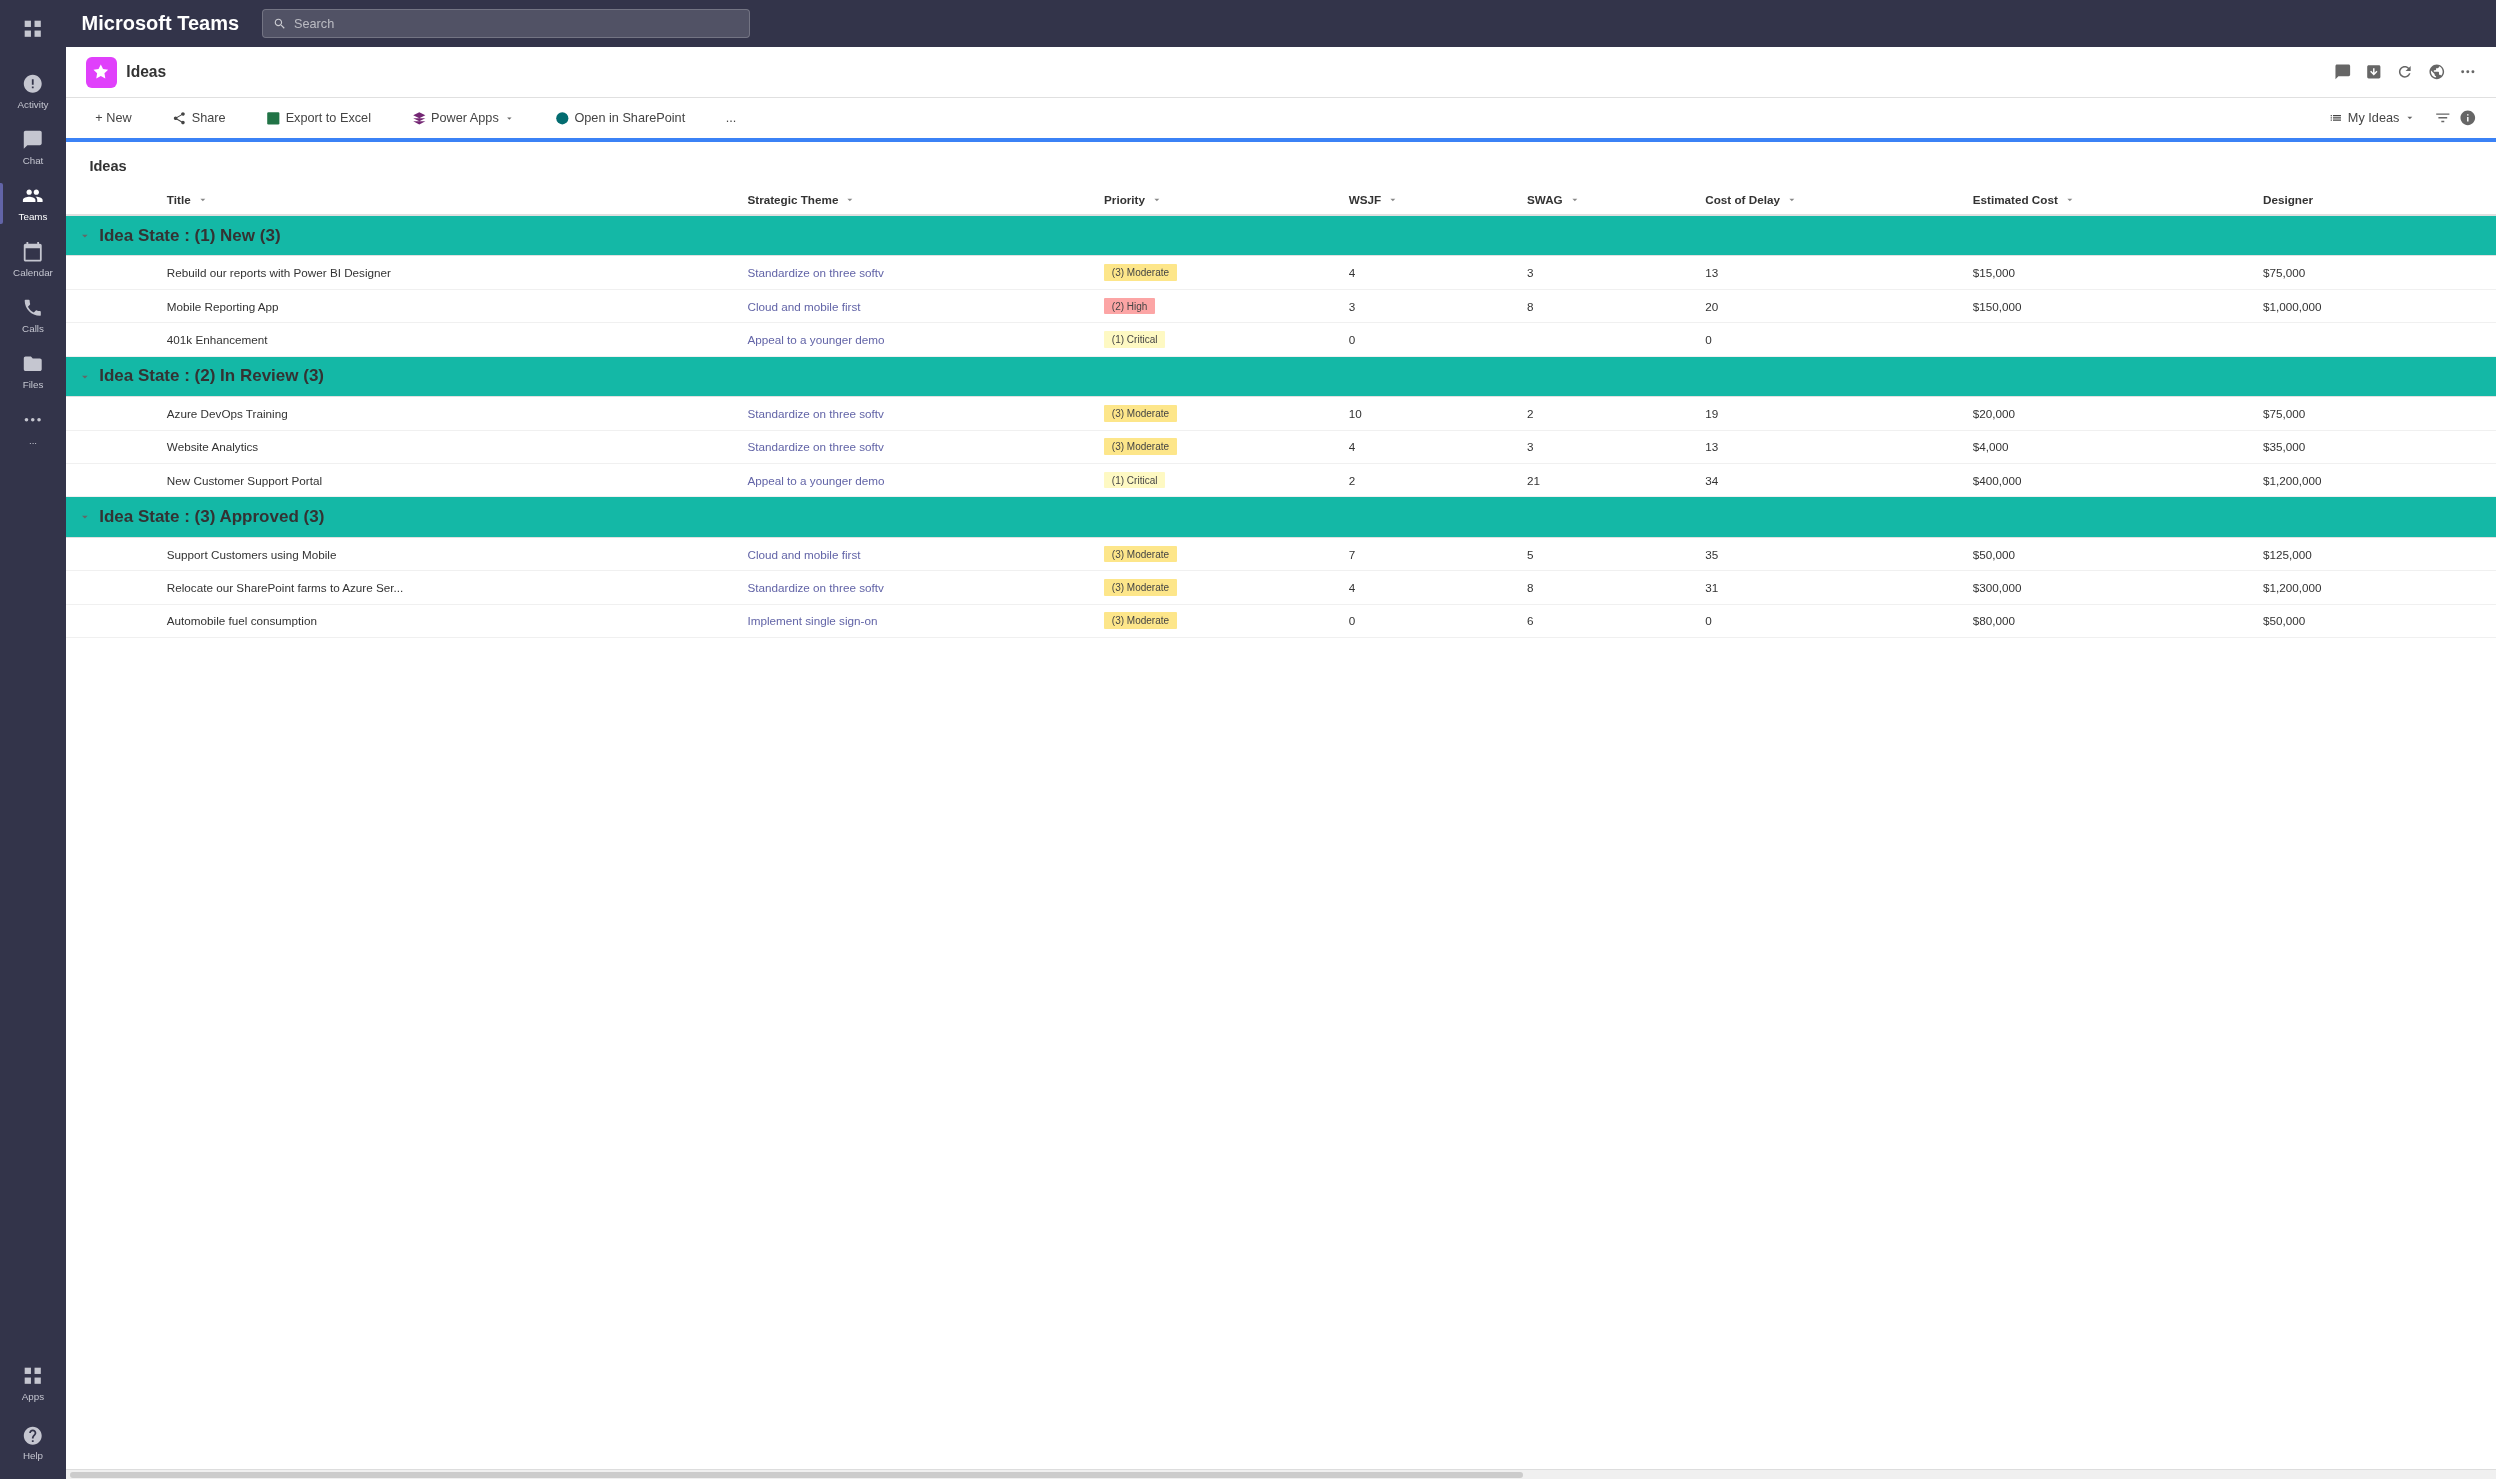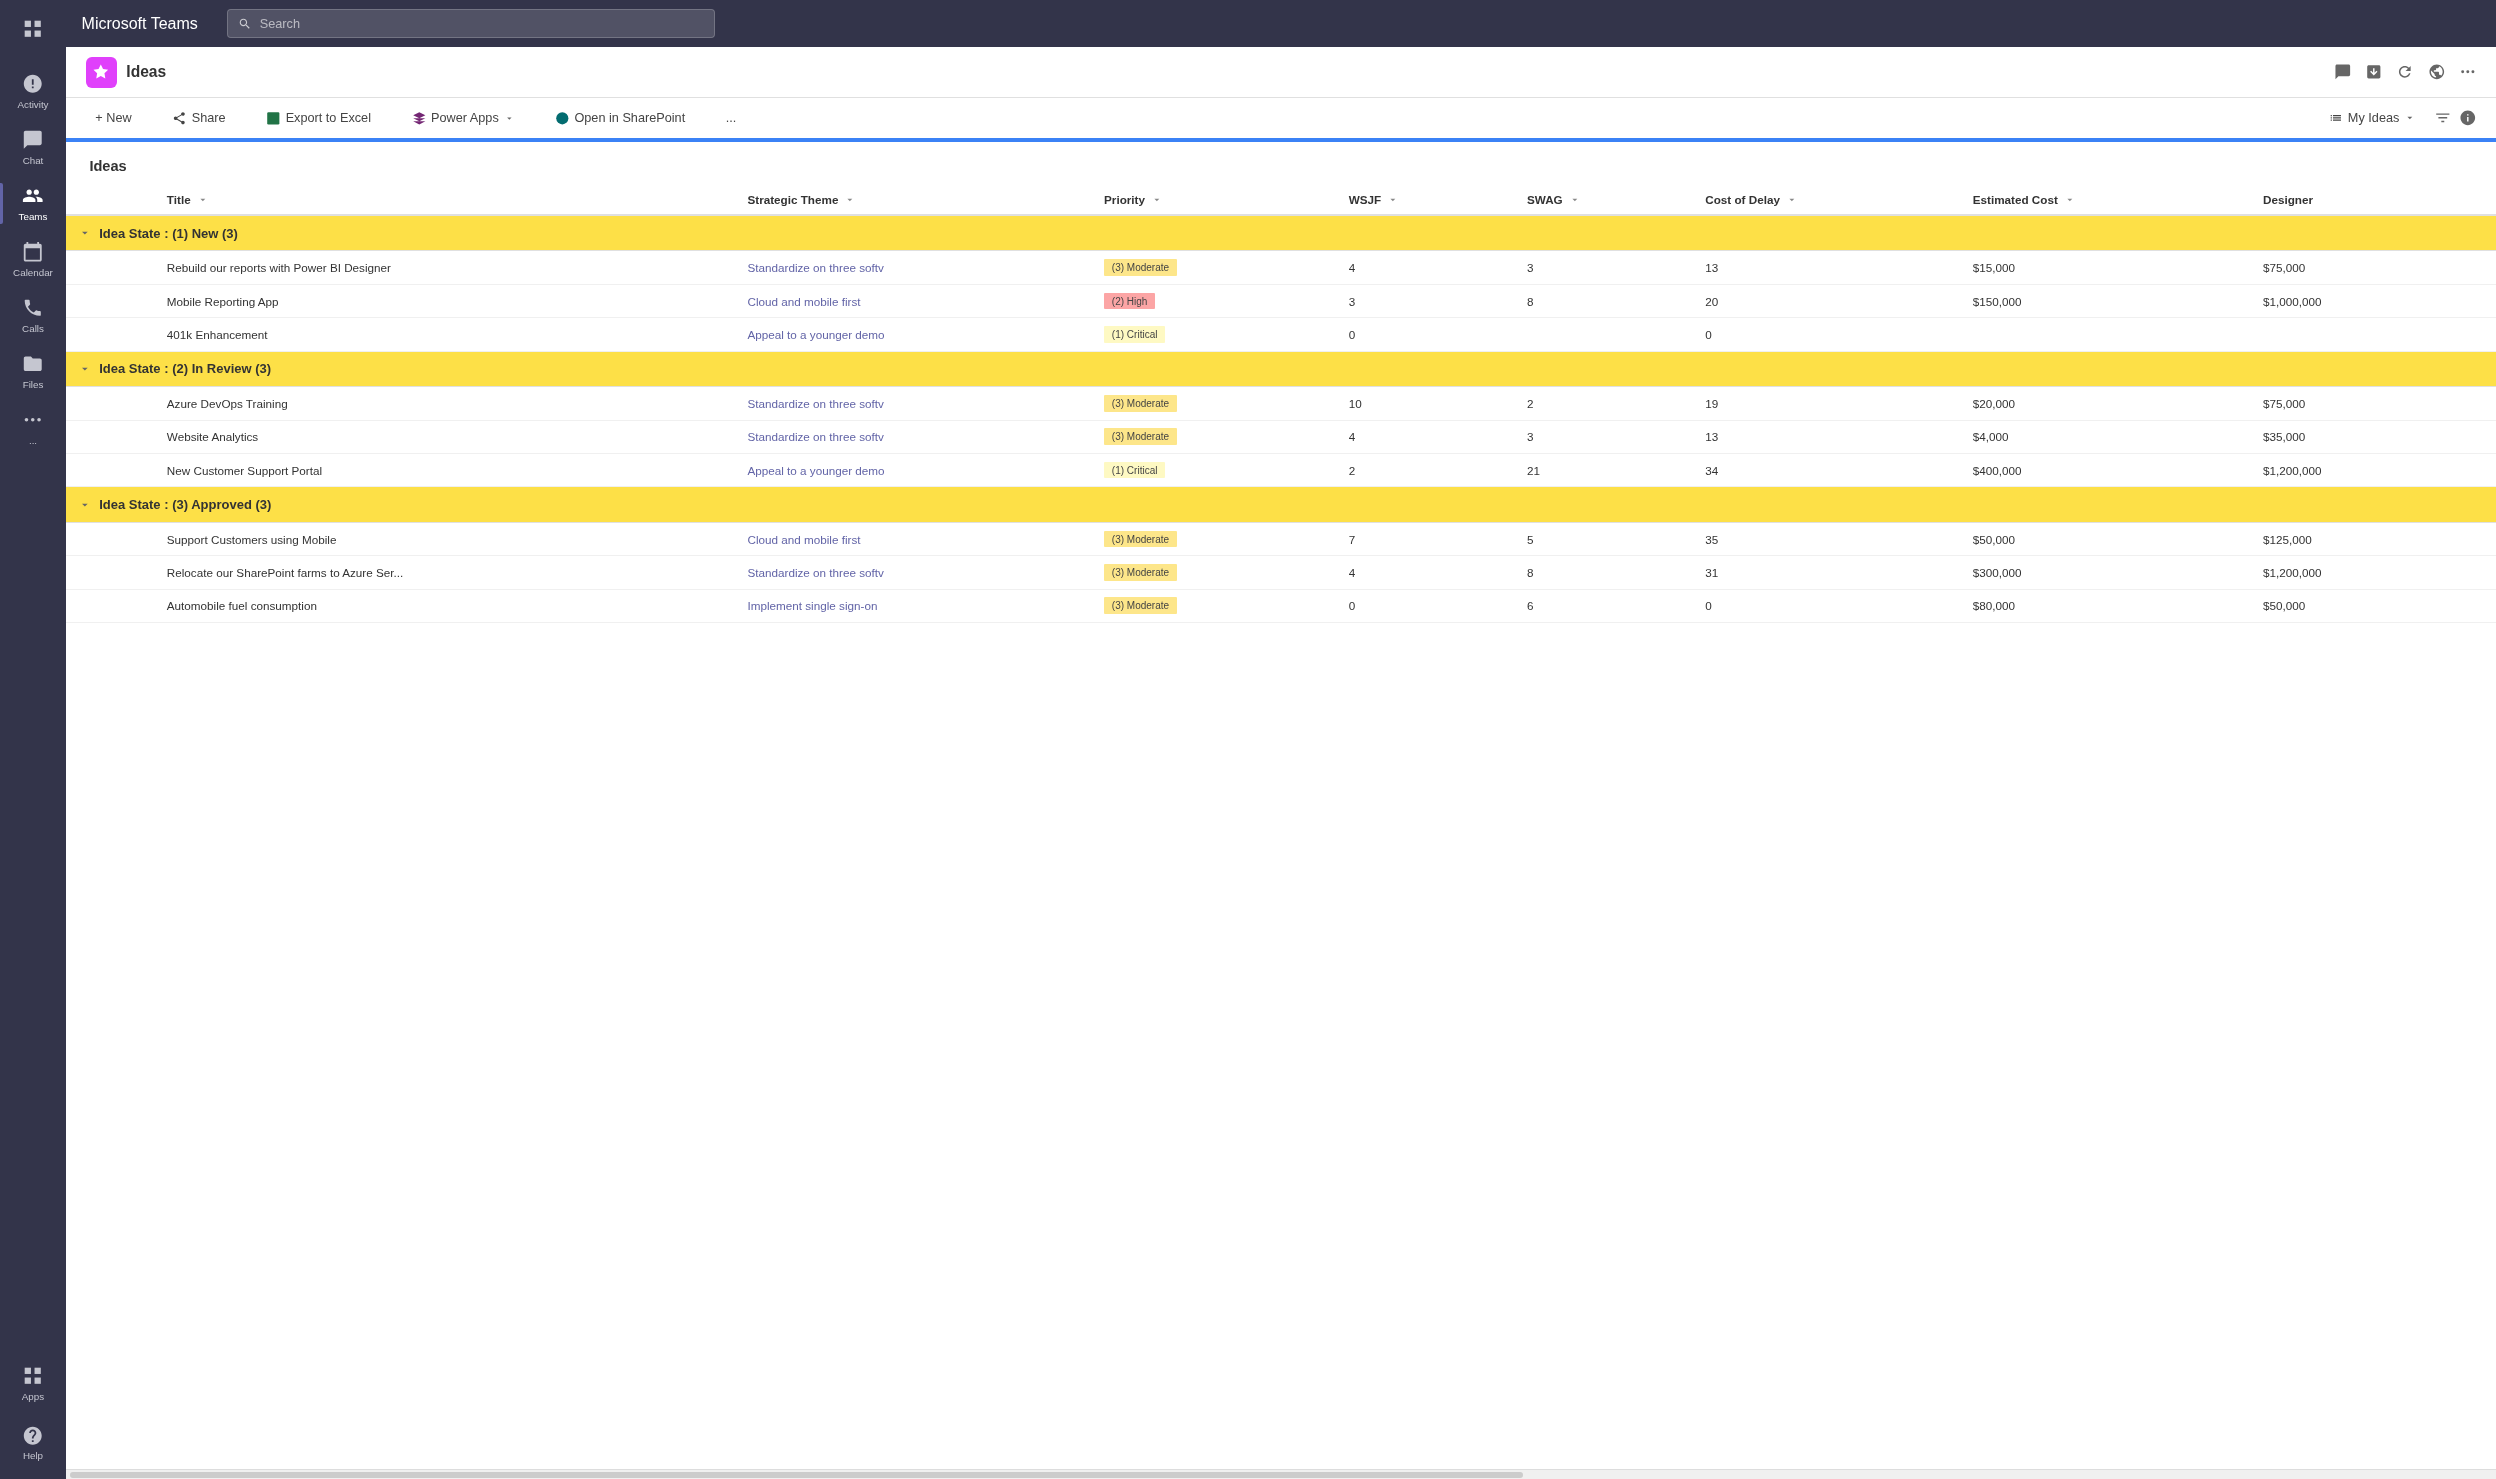--- a/index.html
+++ b/index.html
@@ -78,23 +78,23 @@
       background: #33344a;
       height: 47px;
       display: flex;
       align-items: center;
       padding: 0 15.6px;
       gap: 11.7px;
       flex-shrink: 0;
     }
     .topbar-title {
       color: #fff;
-      font-size: 16px;
-      font-weight: 400;
-      margin-right: 18px;
+      font-size: 20px;
+      font-weight: 700;
+      margin-right: 11px;
     }
     .search-bar {
       flex: 1;
       max-width: 488px;
       background: rgba(255,255,255,0.15);
       border: 1px solid rgba(255,255,255,0.2);
       border-radius: 3.9px;
       display: flex;
       align-items: center;
       padding: 0 9.8px;
@@ -253,23 +253,23 @@
       font-size: 11.7px;
       color: #333;
       border-bottom: 1px solid #f0f0f0;
       overflow: hidden;
       text-overflow: ellipsis;
       white-space: nowrap;
     }
 
     .group-row td {
       font-weight: 600;
-      font-size: 13px;
+      font-size: 17px;
       color: #333;
-      background: #fde047;
+      background: #14b8a6;
       padding: 9.8px 11.7px;
       border-bottom: 1px solid #e0e0e0;
     }
     .group-header-cell {
       display: flex;
       align-items: center;
       gap: 7.8px;
     }
     .collapse-icon { fill: #666; width: 13.7px; height: 13.7px; cursor: pointer; flex-shrink: 0; }
 

